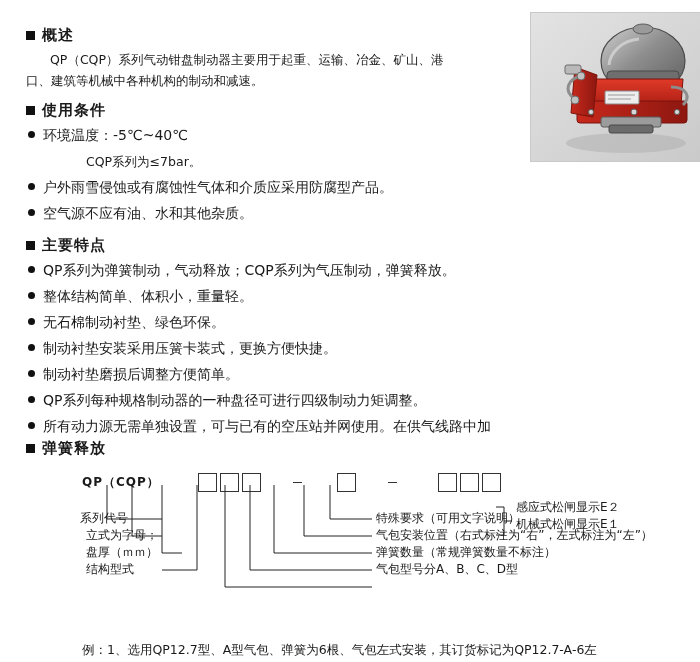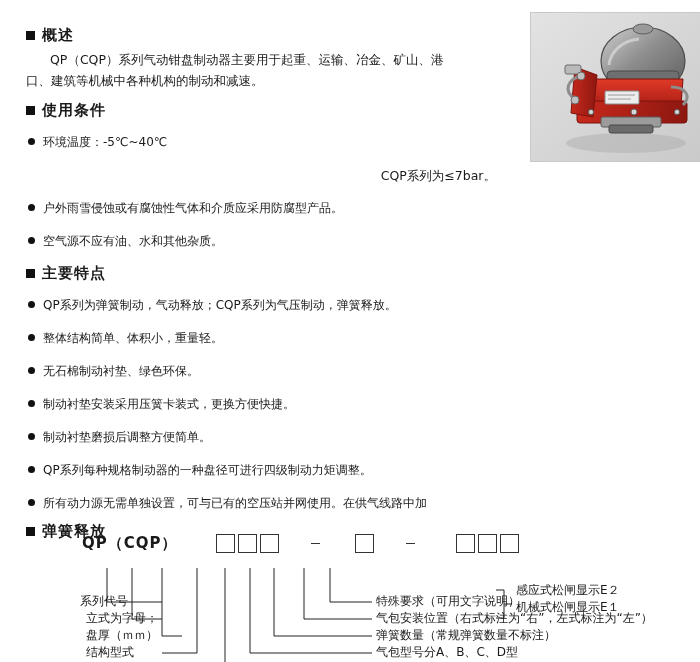--- a/index.html
+++ b/index.html
@@ -46,30 +46,29 @@
   .para {
     font-size: 12.5px;
     line-height: 21px;
     margin: 0;
   }
   .indent {
     text-indent: 24px;
   }
   .indent2 {
     padding-left: 60px;
-    text-align: right;
   }
 
   
   .bullet-line {
     display: flex;
     align-items: flex-start;
-    font-size: 12px;
+    font-size: 14px;
     line-height: 21px;
-    margin: 12px 0;
+    margin: 5px 0;
   }
   .bullet-line .dot {
     width: 7px;
     height: 7px;
     border-radius: 50%;
     background: #111;
     flex: 0 0 auto;
     margin: 6px 8px 0 2px;
   }
 
@@ -98,24 +97,24 @@
   
   .code-area {
     position: relative;
     margin-top: 6px;
     padding: 0 12px 0 14px;
     height: 190px;
   }
   .code-row {
     position: absolute;
     left: 70px;
-    top: 8px;
+    top: 30px;
     display: flex;
     align-items: center;
-    font-size: 15px;
+    font-size: 12px;
     font-weight: bold;
     letter-spacing: 1px;
     gap: 29px;
   }
   .code-row .boxgrp {
     display: flex;
     align-items: center;
     margin-left: 6px;
   }
   .cbox {

